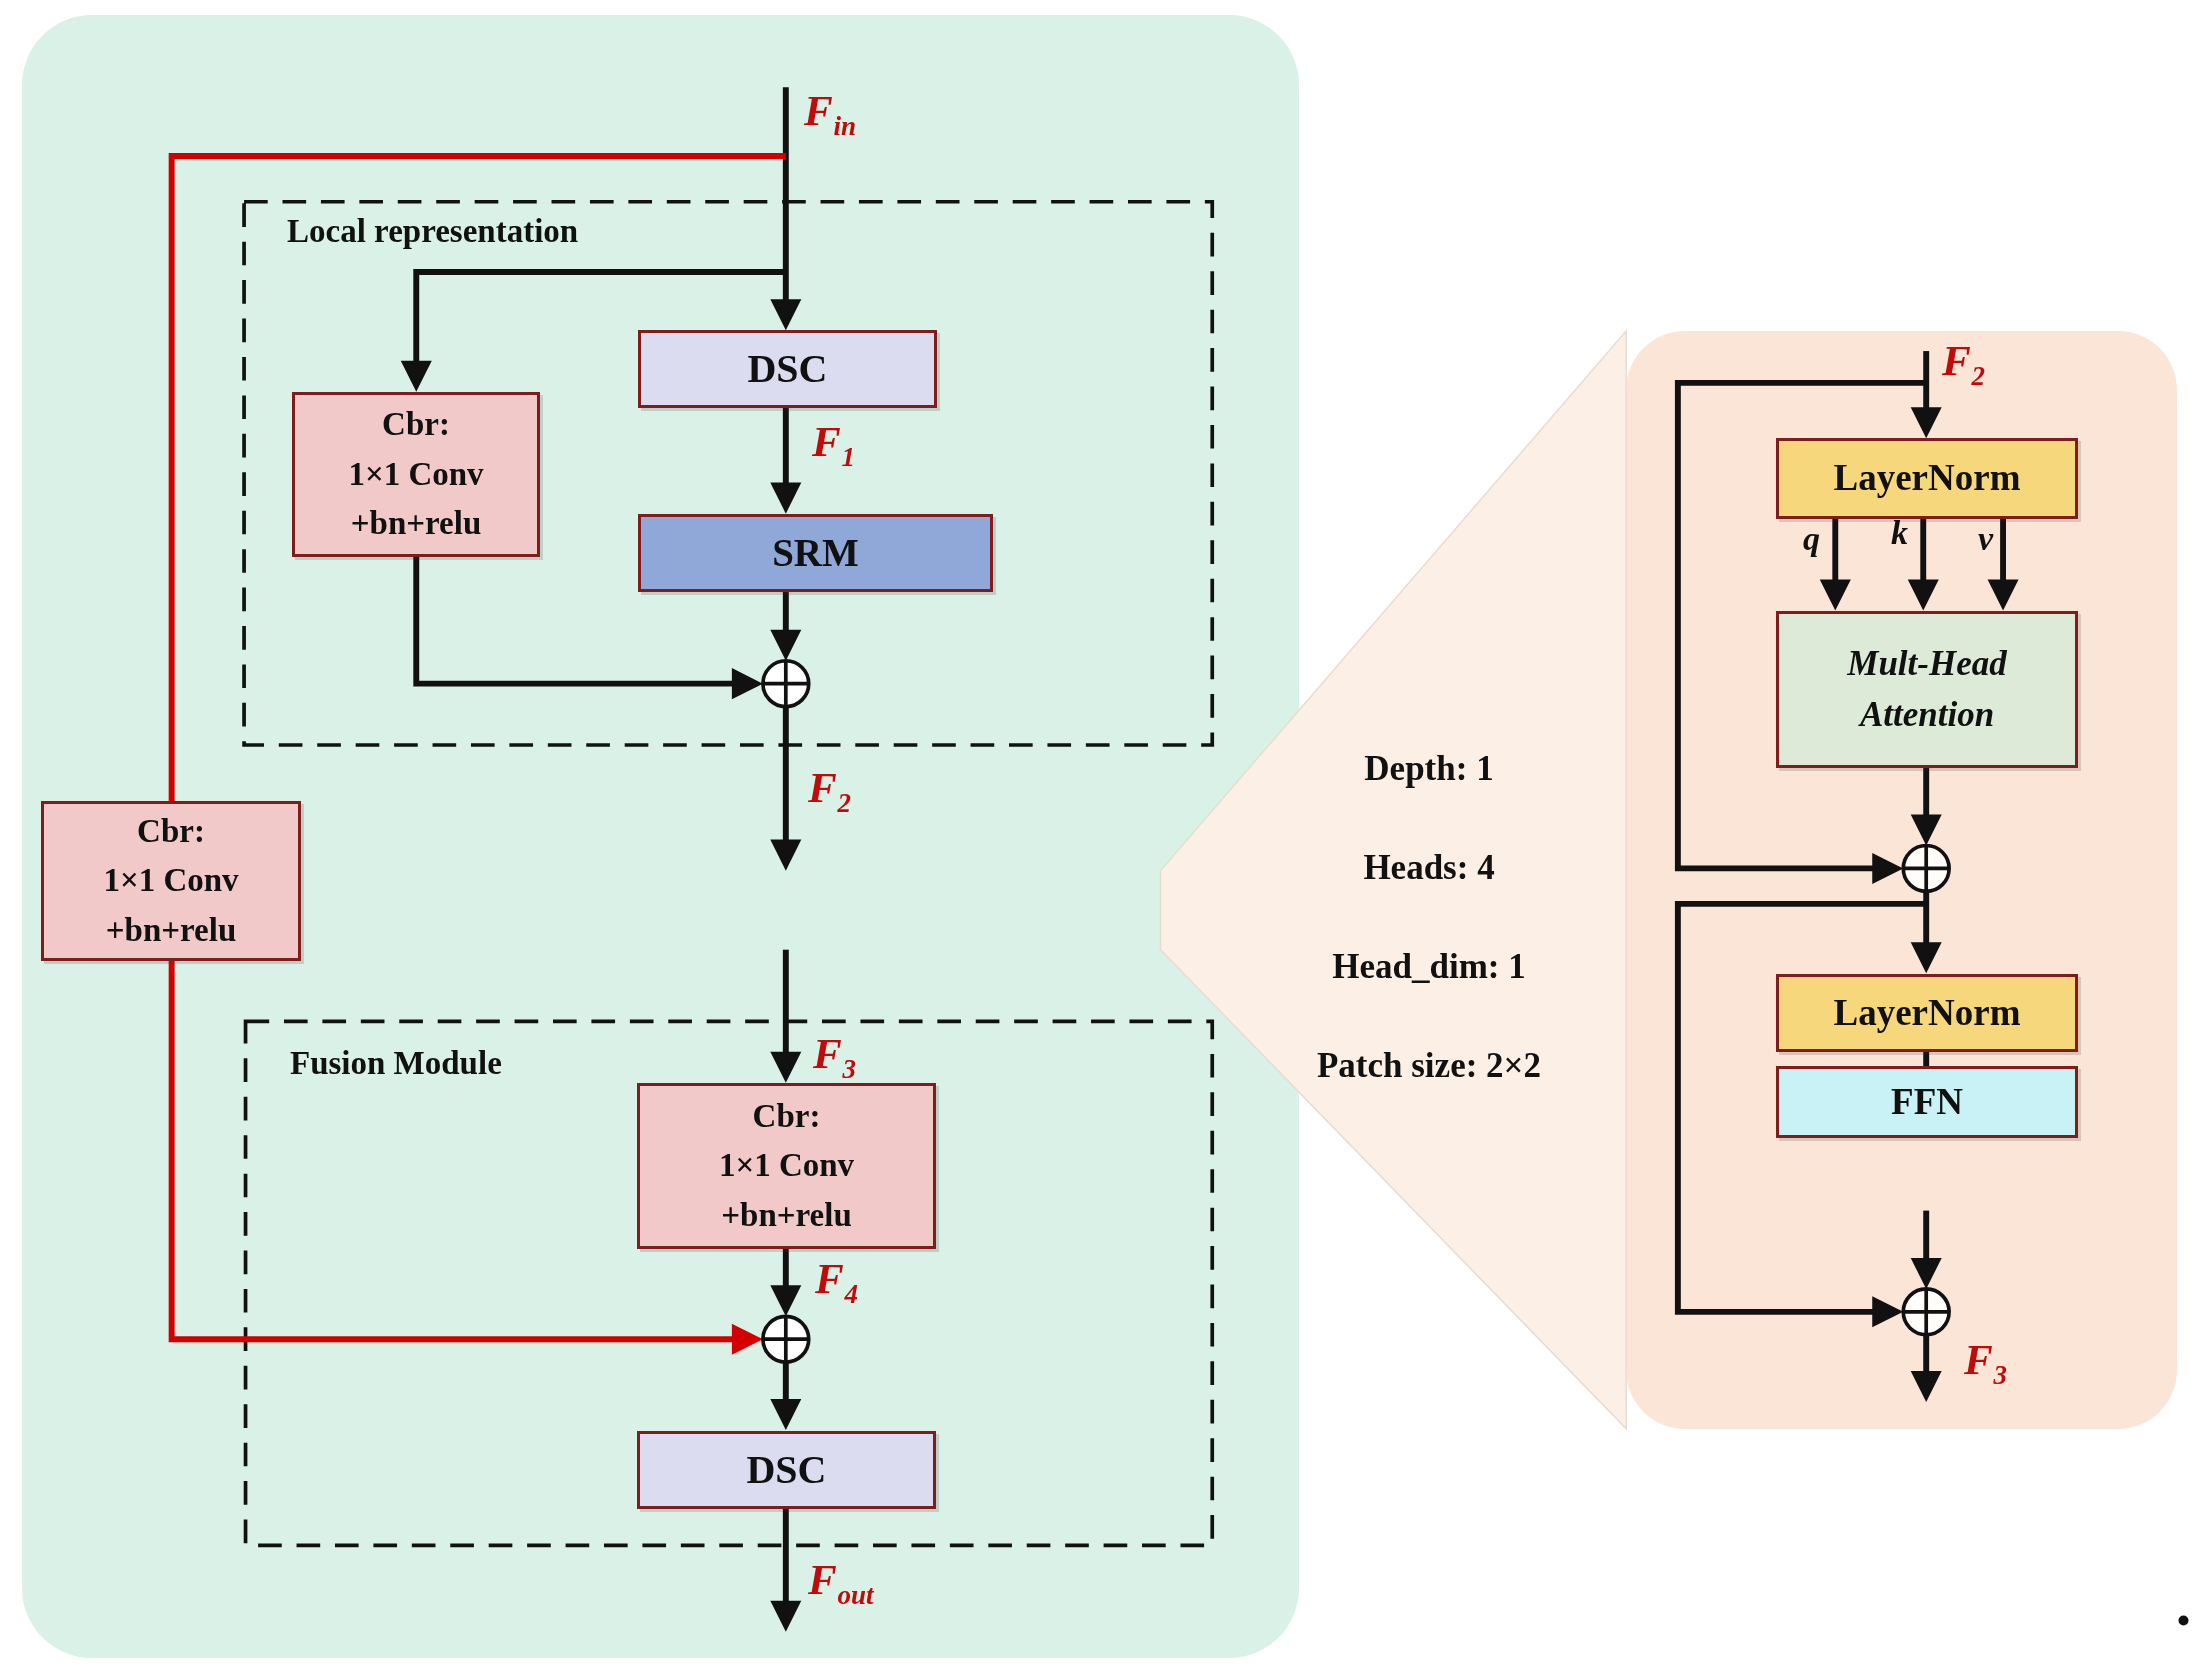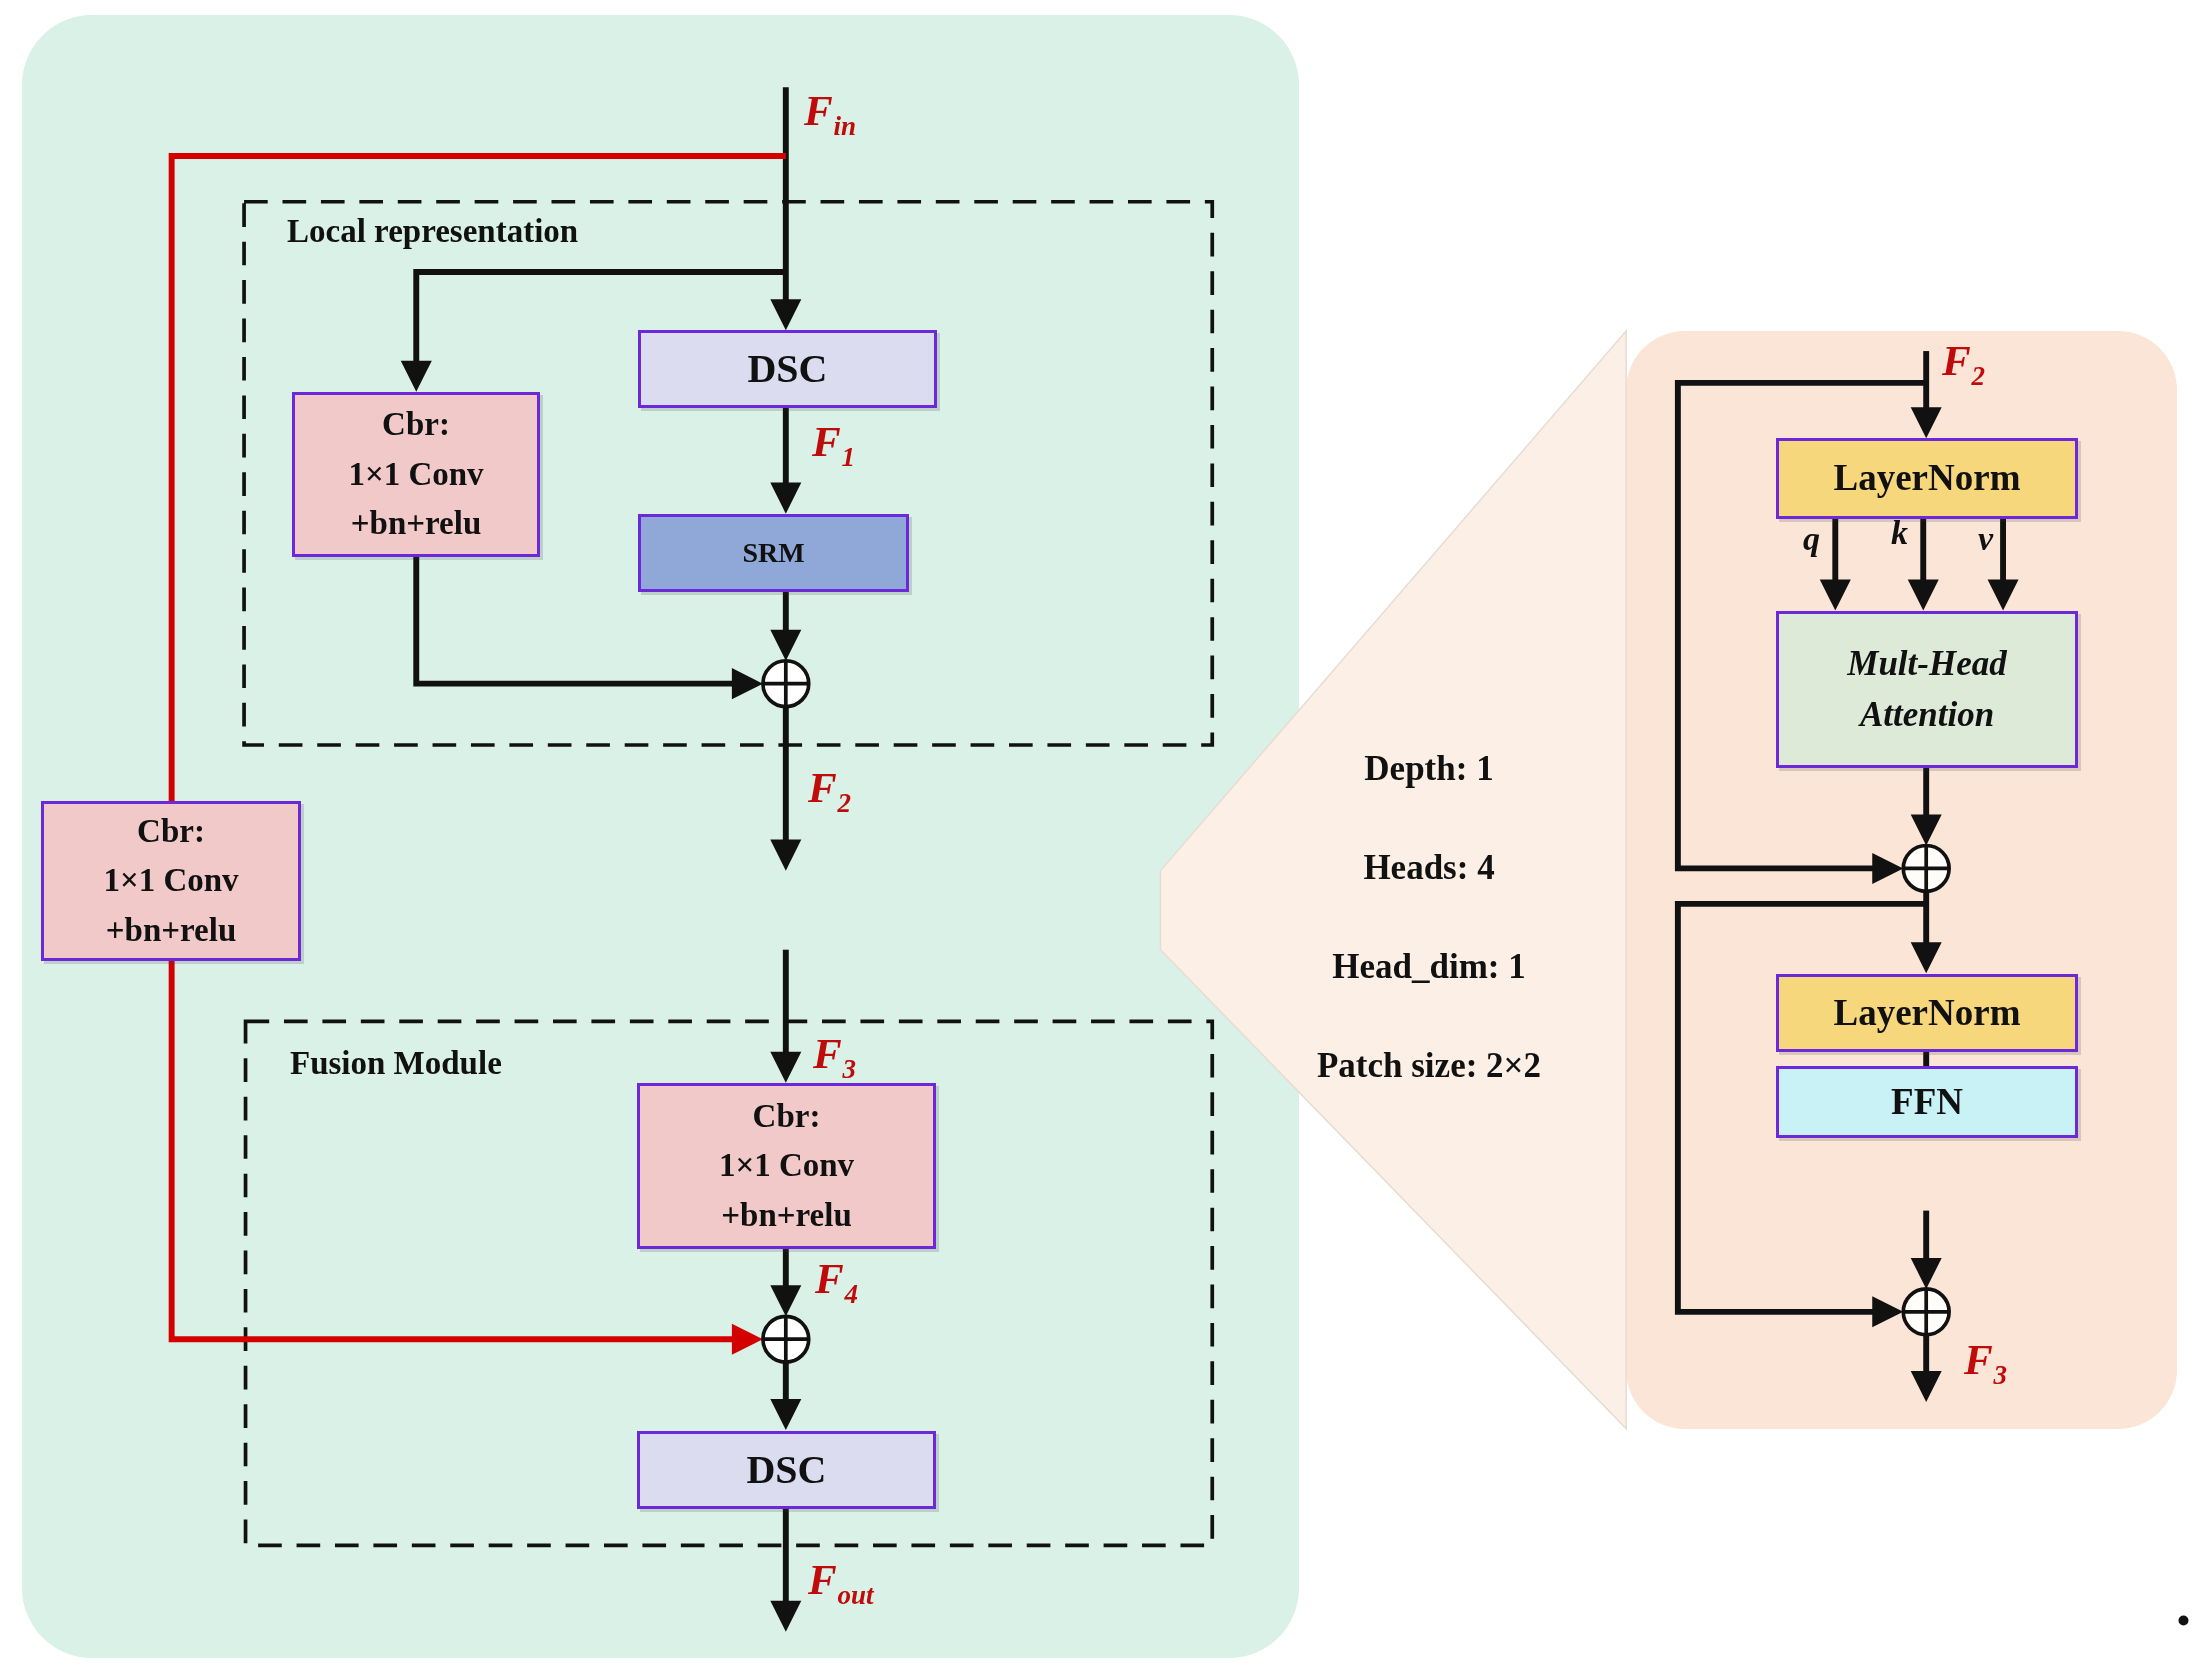--- a/index.html
+++ b/index.html
@@ -5,21 +5,21 @@
   html,body{margin:0;padding:0;background:#ffffff;}
   .canvas{position:relative;width:2205px;height:1674px;background:#ffffff;overflow:hidden;
           font-family:"Liberation Serif","DejaVu Serif",serif;}
   .panel{position:absolute;}
   .panel-green{left:22px;top:15px;width:1277px;height:1643px;border-radius:70px;
                background:var(--c-green,#d9f1e6);}
   .panel-right{left:1626px;top:331px;width:551px;height:1098px;border-radius:59px;
                background:var(--c-rightpanel,#fae5d7);}
   svg.layer{position:absolute;left:0;top:0;width:2205px;height:1674px;}
   .box{position:absolute;display:flex;flex-direction:column;align-items:center;justify-content:center;
-       border:3px solid #6d28d9;box-sizing:border-box;color:#111;font-weight:bold;
+       border:3px solid #7f1d1d;box-sizing:border-box;color:#111;font-weight:bold;
        box-shadow:3px 3px 0 rgba(60,60,60,.18);text-align:center;line-height:1.1;}
   .box span{display:block;}
   .dashed-title{position:absolute;font-weight:bold;font-size:33px;color:#111;white-space:nowrap;text-align:right;}
   .flabel{position:absolute;font-weight:bold;font-style:italic;font-size:43px;
           color:var(--c-red_text,#c00b0b);white-space:nowrap;line-height:1;}
   .flabel .fsub{font-size:27px;position:relative;top:10.3px;left:0.7px;}
   .qkv{position:absolute;width:37px;text-align:center;font-weight:bold;font-style:italic;
        font-size:34px;color:#111;line-height:1;}
   .params{position:absolute;left:1257px;top:751px;width:344px;display:flex;flex-direction:column;
           gap:64px;text-align:center;font-weight:bold;font-size:35px;color:#111;}
@@ -116,21 +116,21 @@
       </g>
     </g>
   </svg>
 
   <div class="dashed-title" style="left:287px;top:213px;">Local representation</div>
   <div class="dashed-title" style="left:290px;top:1045px;">Fusion Module</div>
 
   <div class="box" style="left:638px;top:330px;width:299px;height:78px;background:var(--c-dsc,#dcdcf0);font-size:40px;">
     <span>DSC</span>
   </div>
-  <div class="box" style="left:638px;top:514px;width:271px;height:78px;background:var(--c-srm,#8fa8d8);font-size:28px;">
+  <div class="box" style="left:638px;top:514px;width:355px;height:78px;background:var(--c-srm,#8fa8d8);font-size:39px;">
     <span>SRM</span>
   </div>
   <div class="box" style="left:292px;top:392px;width:248px;height:165px;background:var(--c-cbr,#f2c9c9);font-size:33px;line-height:1.5;">
     <span>Cbr:</span>
     <span>1×1 Conv</span>
     <span>+bn+relu</span>
   </div>
   <div class="box" style="left:41px;top:801px;width:260px;height:160px;background:var(--c-cbr,#f2c9c9);font-size:33px;line-height:1.5;">
     <span>Cbr:</span>
     <span>1×1 Conv</span>

